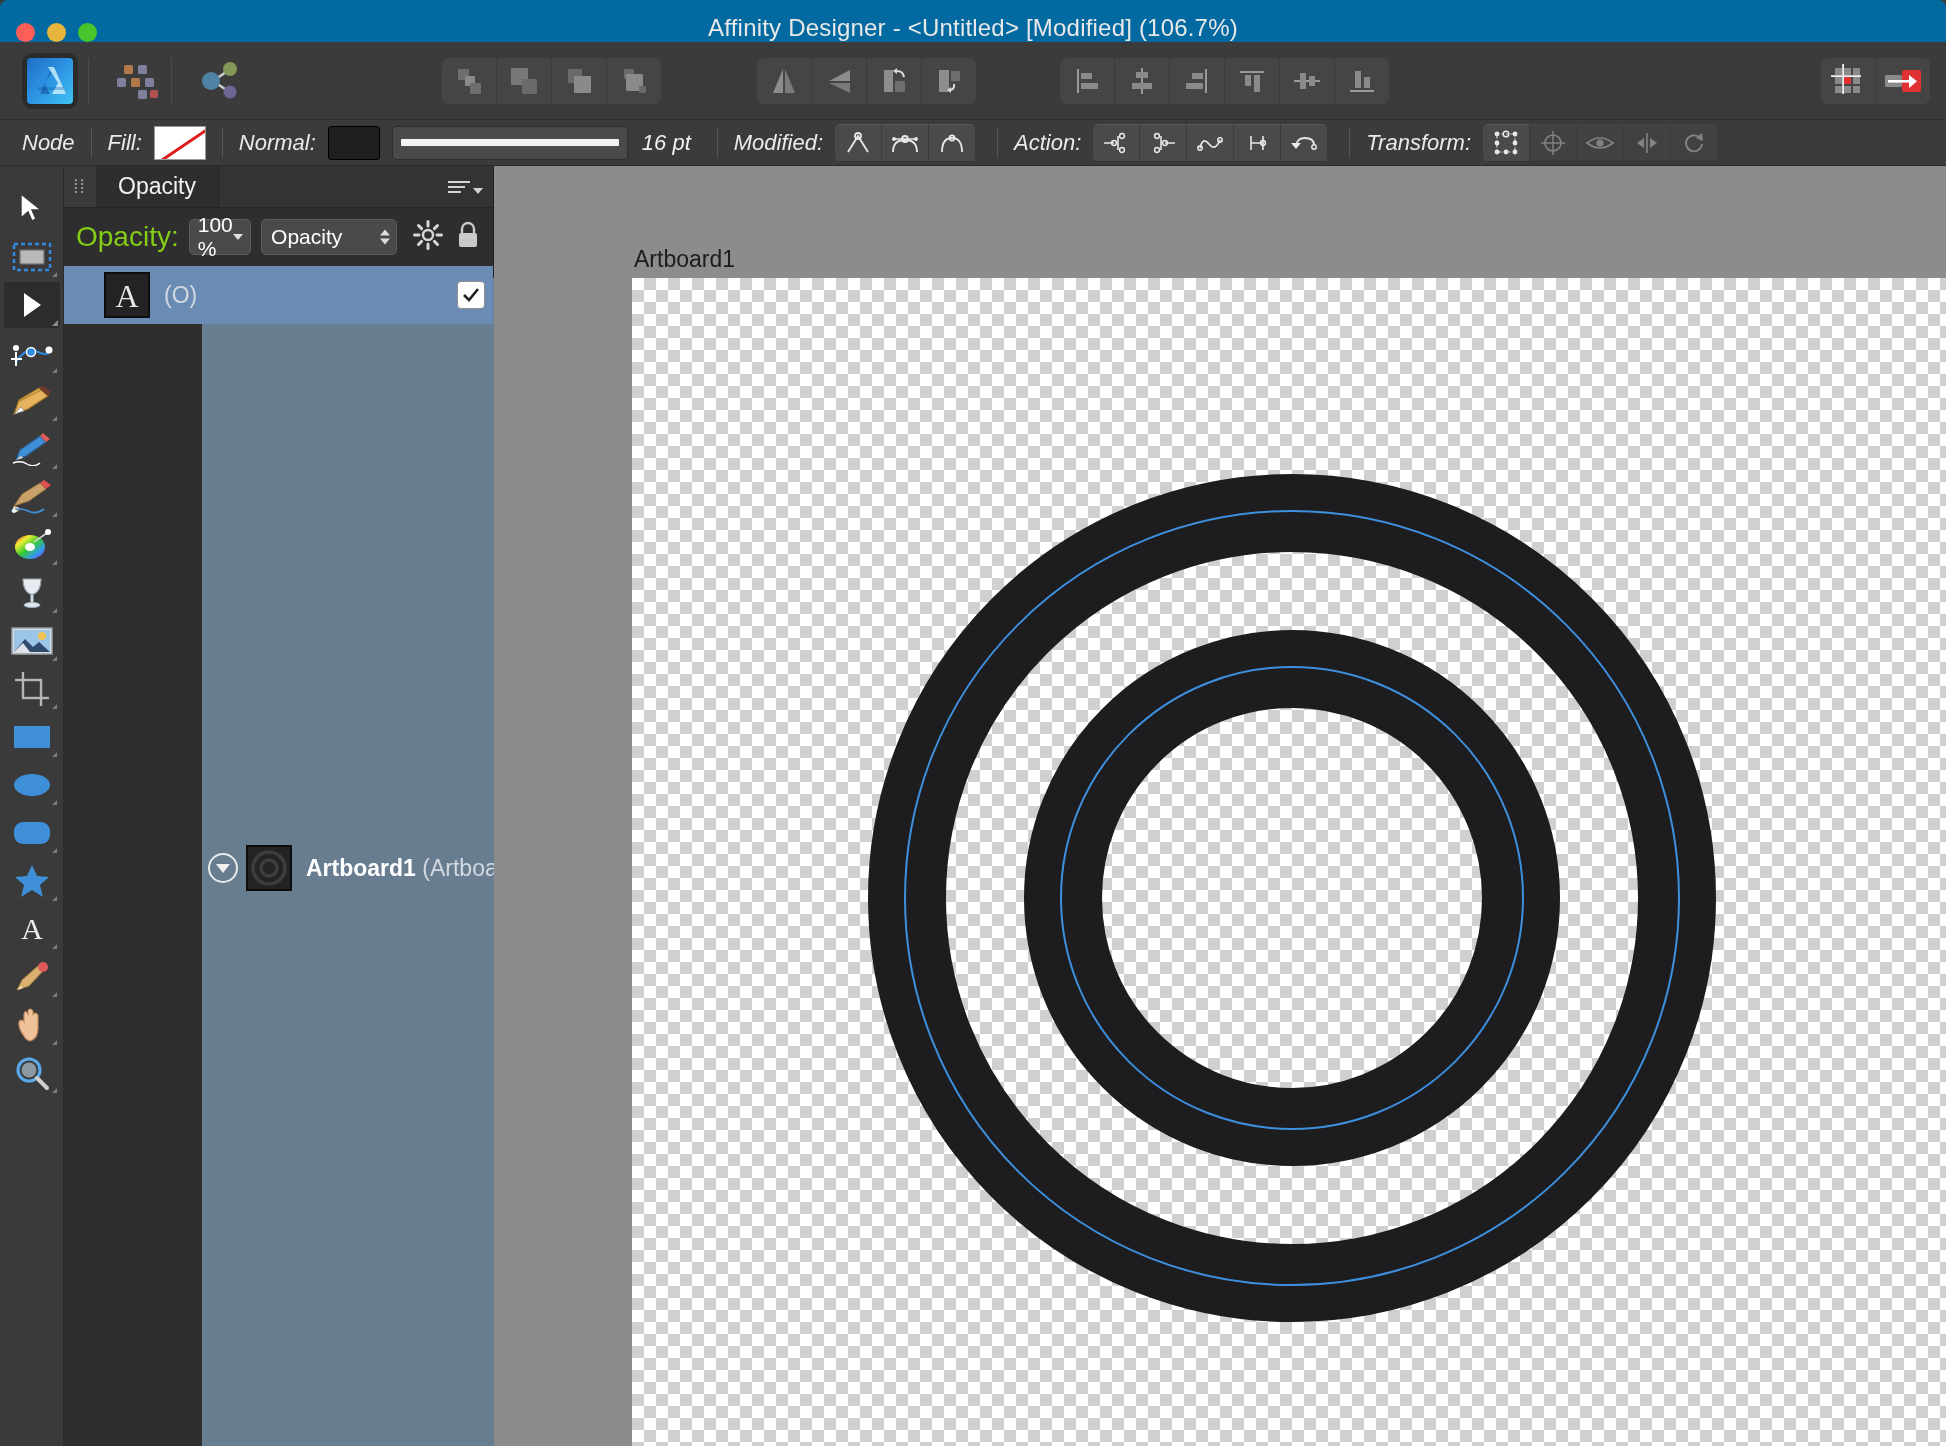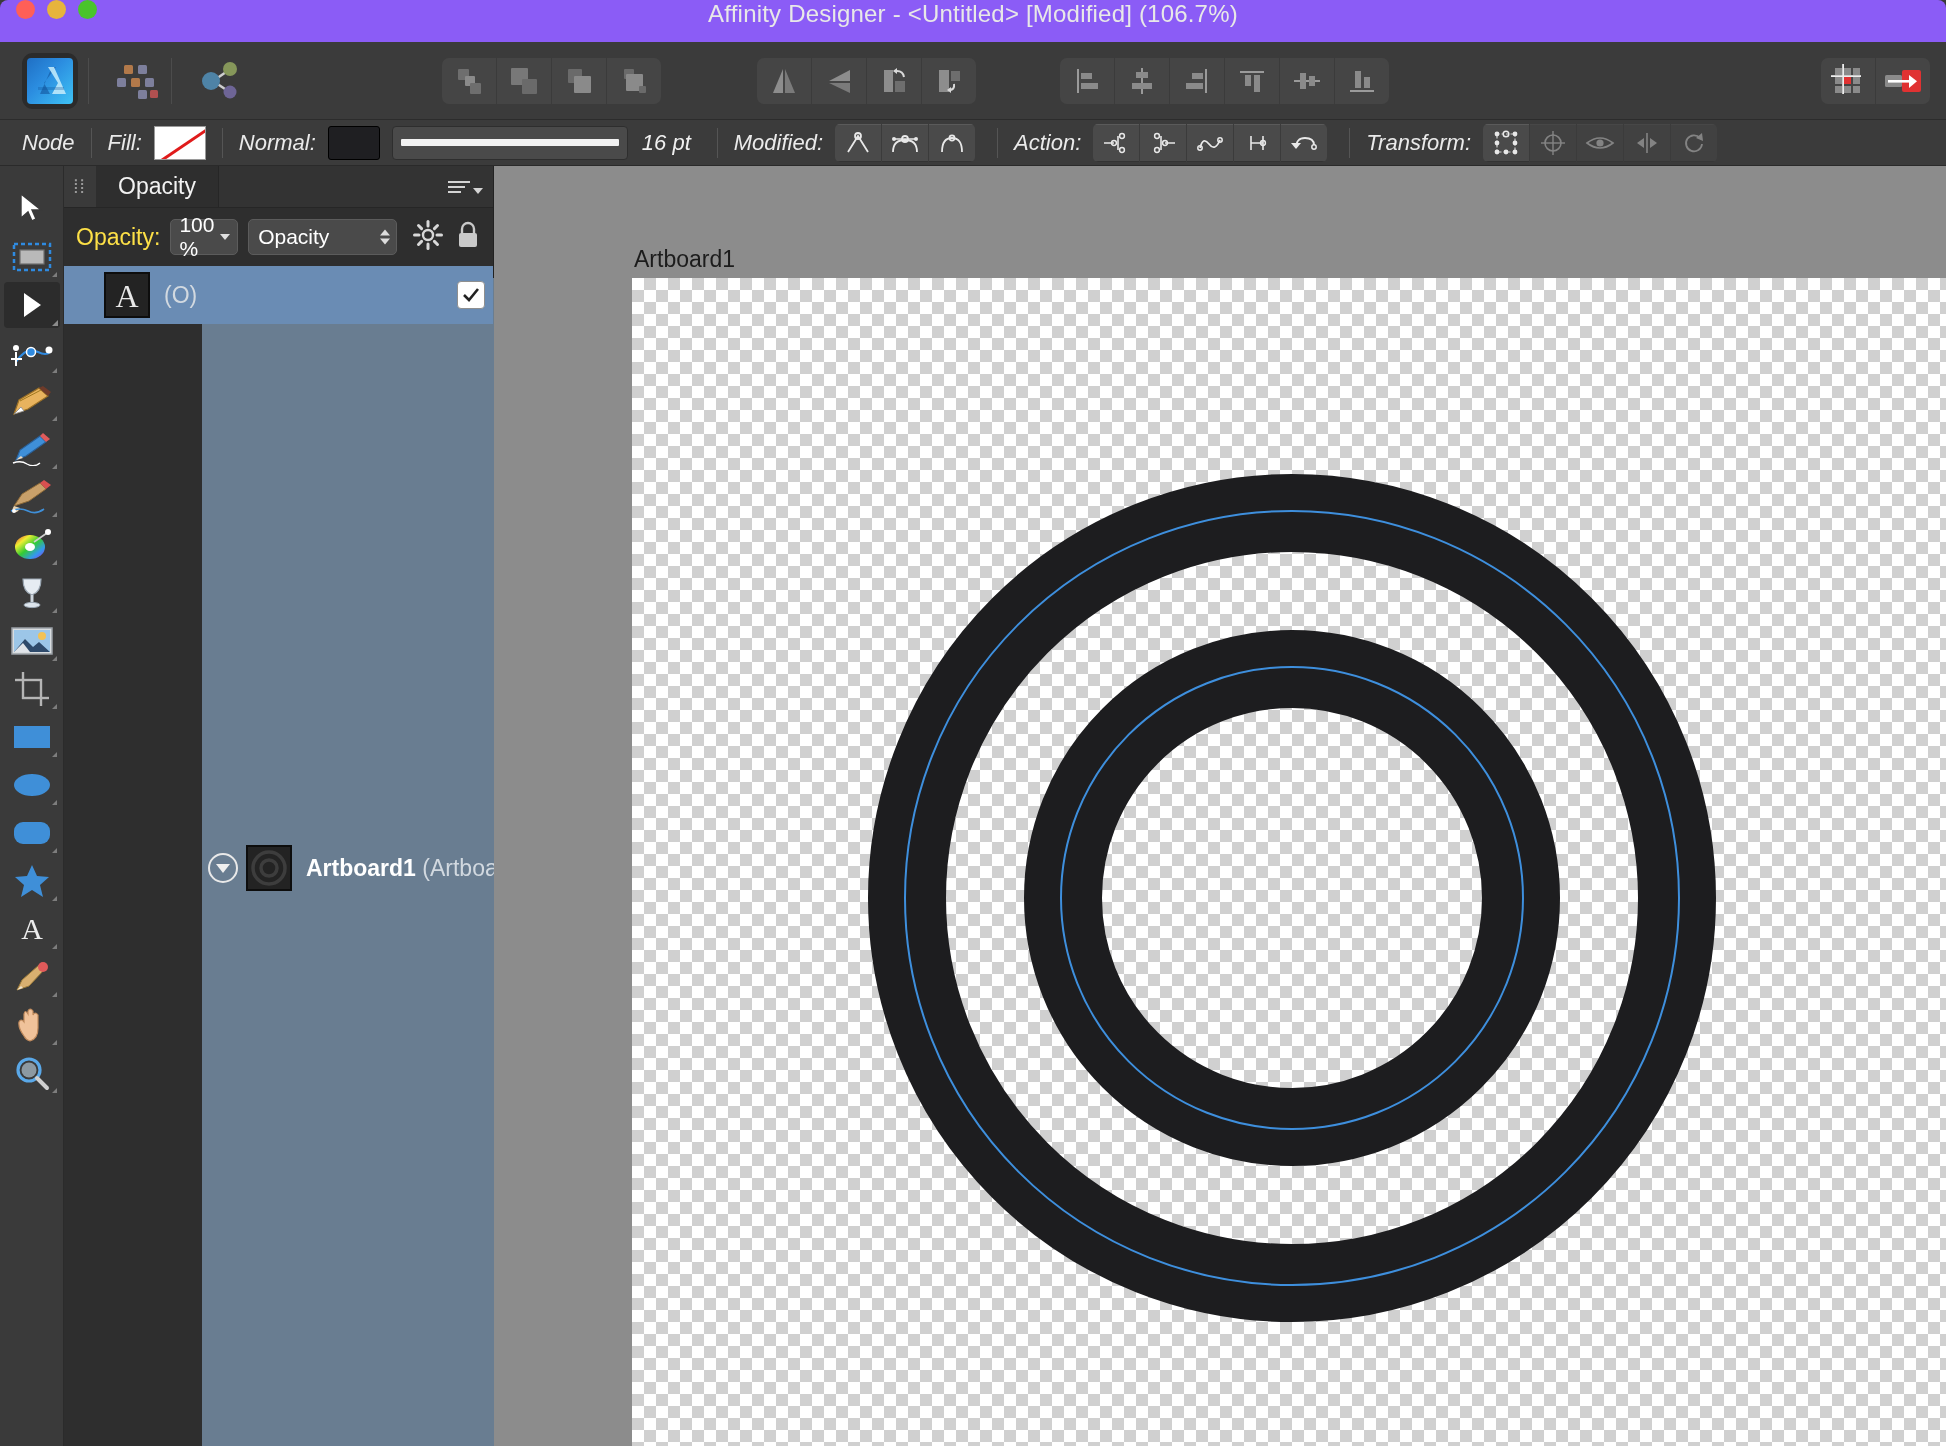--- a/index.html
+++ b/index.html
@@ -9,23 +9,23 @@
     background: #3a3a3a;
     font-family: "Liberation Sans", sans-serif;
     overflow: hidden;
     -webkit-font-smoothing: antialiased;
   }
   .app { position: relative; width: 1946px; height: 1446px; background: #3a3a3a; }
 
   
   .titlebar {
     position: absolute; top: 0; left: 0; width: 1946px; height: 42px;
-    background: #8b5cf6;
+    background: #0369a1;
     border-top-left-radius: 8px; border-top-right-radius: 8px;
-    display: flex; align-items: flex-start;
+    display: flex; align-items: flex-end;
   }
   .traffic { display: flex; gap: 12px; padding-left: 16px; align-items: center; }
   .light { width: 19px; height: 19px; border-radius: 50%; display: block; }
   .light.red { background: #ff5f57; }
   .light.yellow { background: #e7b43c; }
   .light.green { background: #49c42c; }
   .title-text {
     position: absolute; left: 0; right: 0; text-align: center;
     color: #e8e8e8; font-size: 24px; letter-spacing: 0.2px;
     pointer-events: none;
@@ -143,21 +143,21 @@
   }
   .hamburger { display: flex; flex-direction: column; gap: 3px; }
   .hamburger span { display: block; width: 22px; height: 2px; background: #d4d4d4; }
   .hamburger span:nth-child(2) { width: 17px; }
   .hamburger span:nth-child(3) { width: 13px; }
 
   .opacity-row {
     height: 58px; display: flex; align-items: center; padding: 0 12px; gap: 10px;
     background: #2e2e2e;
   }
-  .opacity-label { color: #fde047; font-size: 23px; }
+  .opacity-label { color: #84cc16; font-size: 28px; }
   .opacity-field {
     width: 80px; height: 36px; background: #4a4a4a; border: 1px solid #5c5c5c;
     border-radius: 5px; color: #fff; font-size: 21px;
     display: flex; align-items: center; padding-left: 8px; position: relative;
   }
   .opacity-field .caret {
     position: absolute; right: 7px; top: 50%; transform: translateY(-50%);
     border-left: 5px solid transparent; border-right: 5px solid transparent;
     border-top: 6px solid #e0e0e0;
   }

